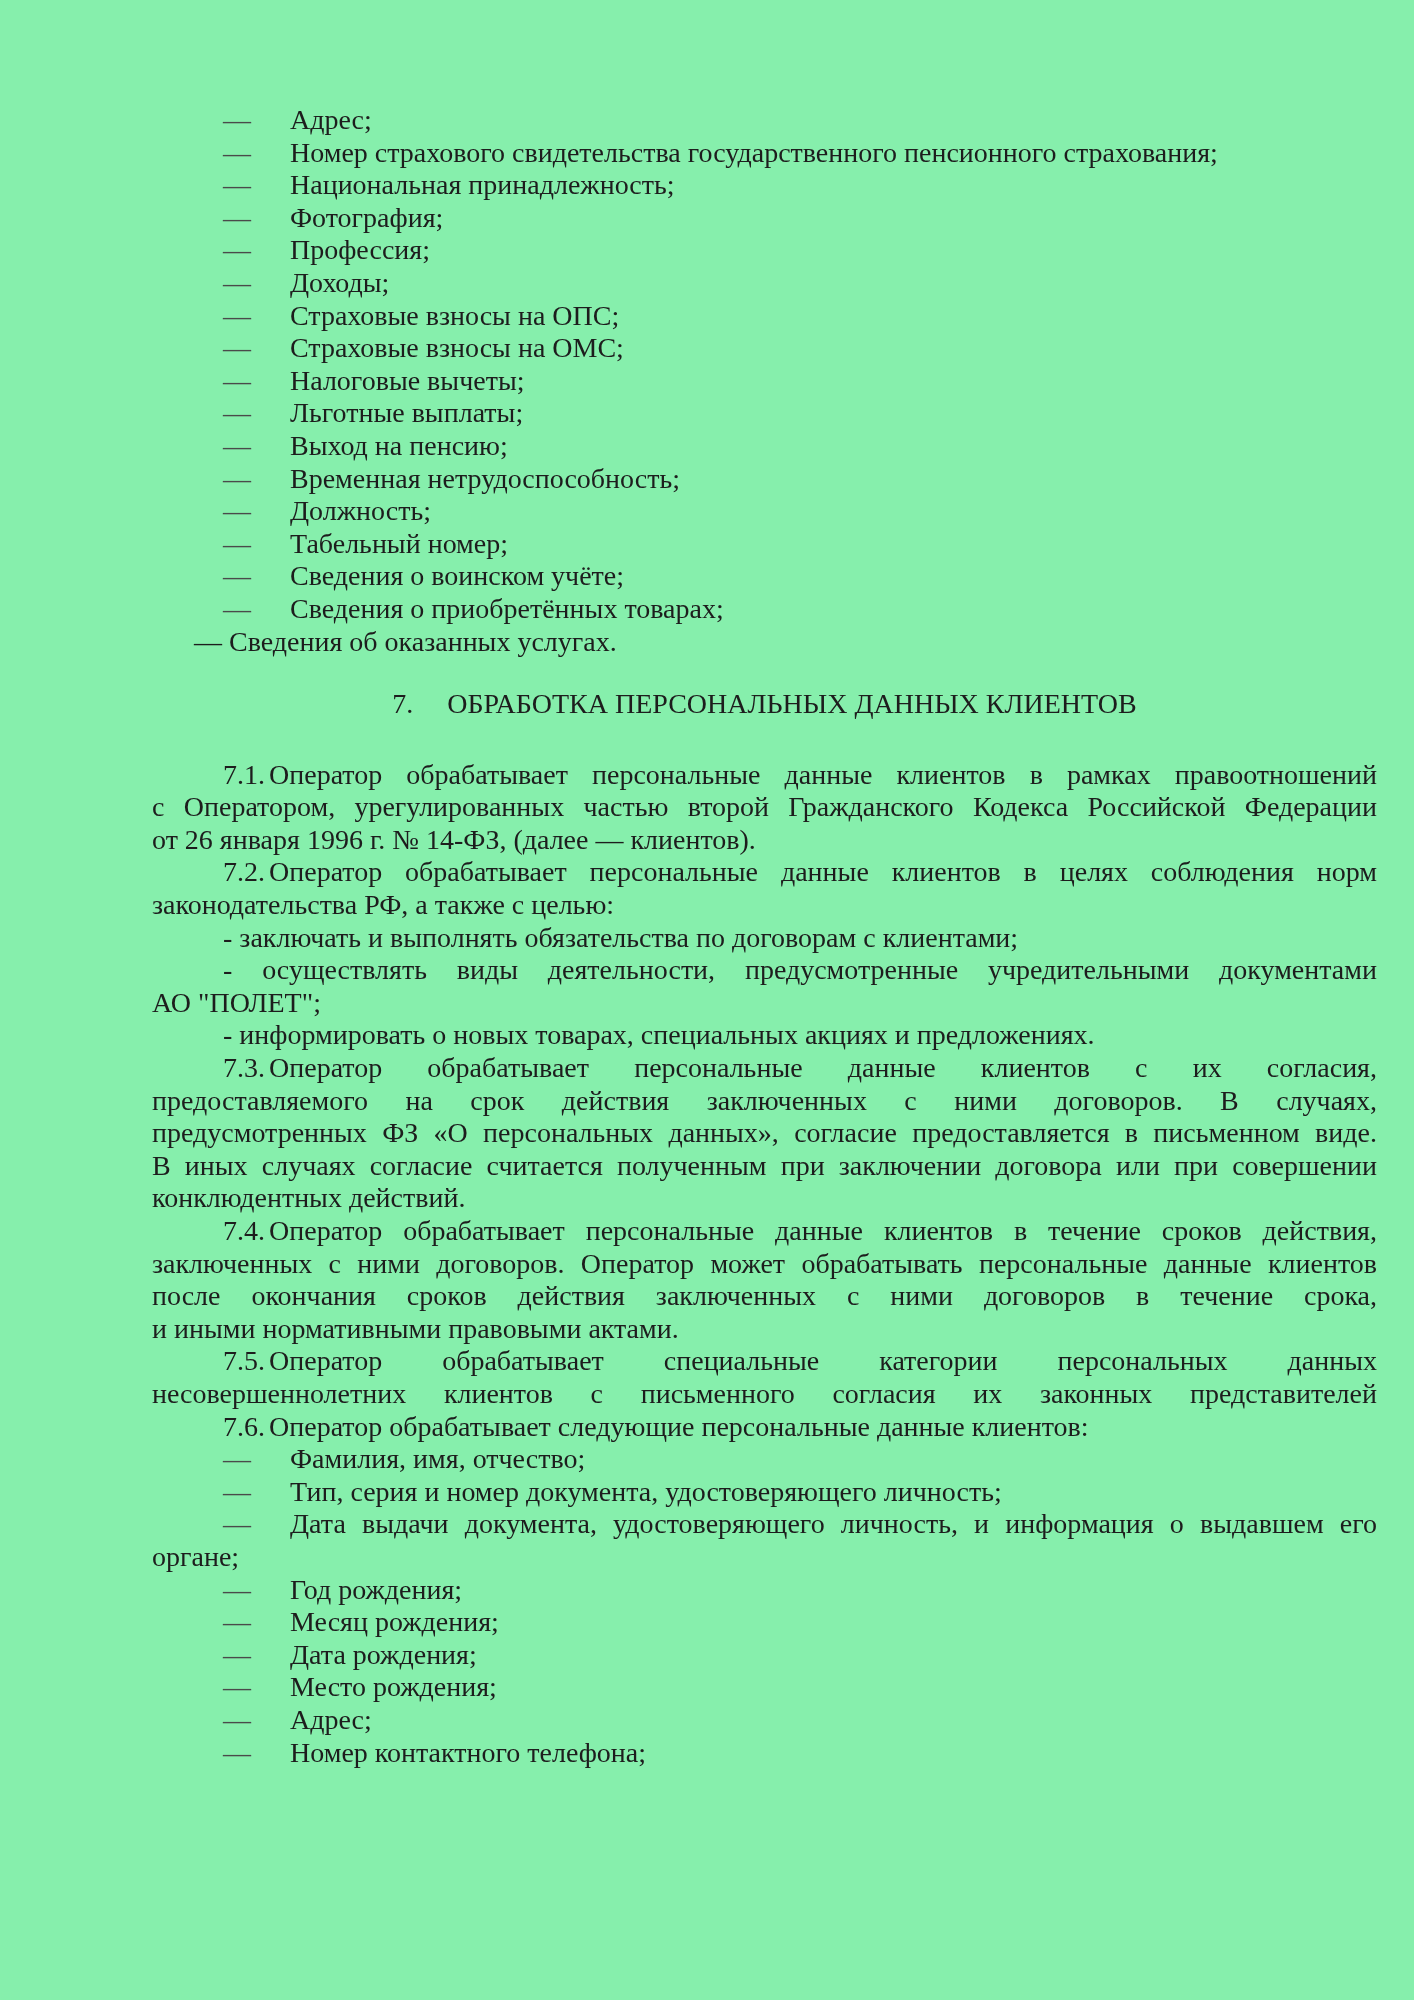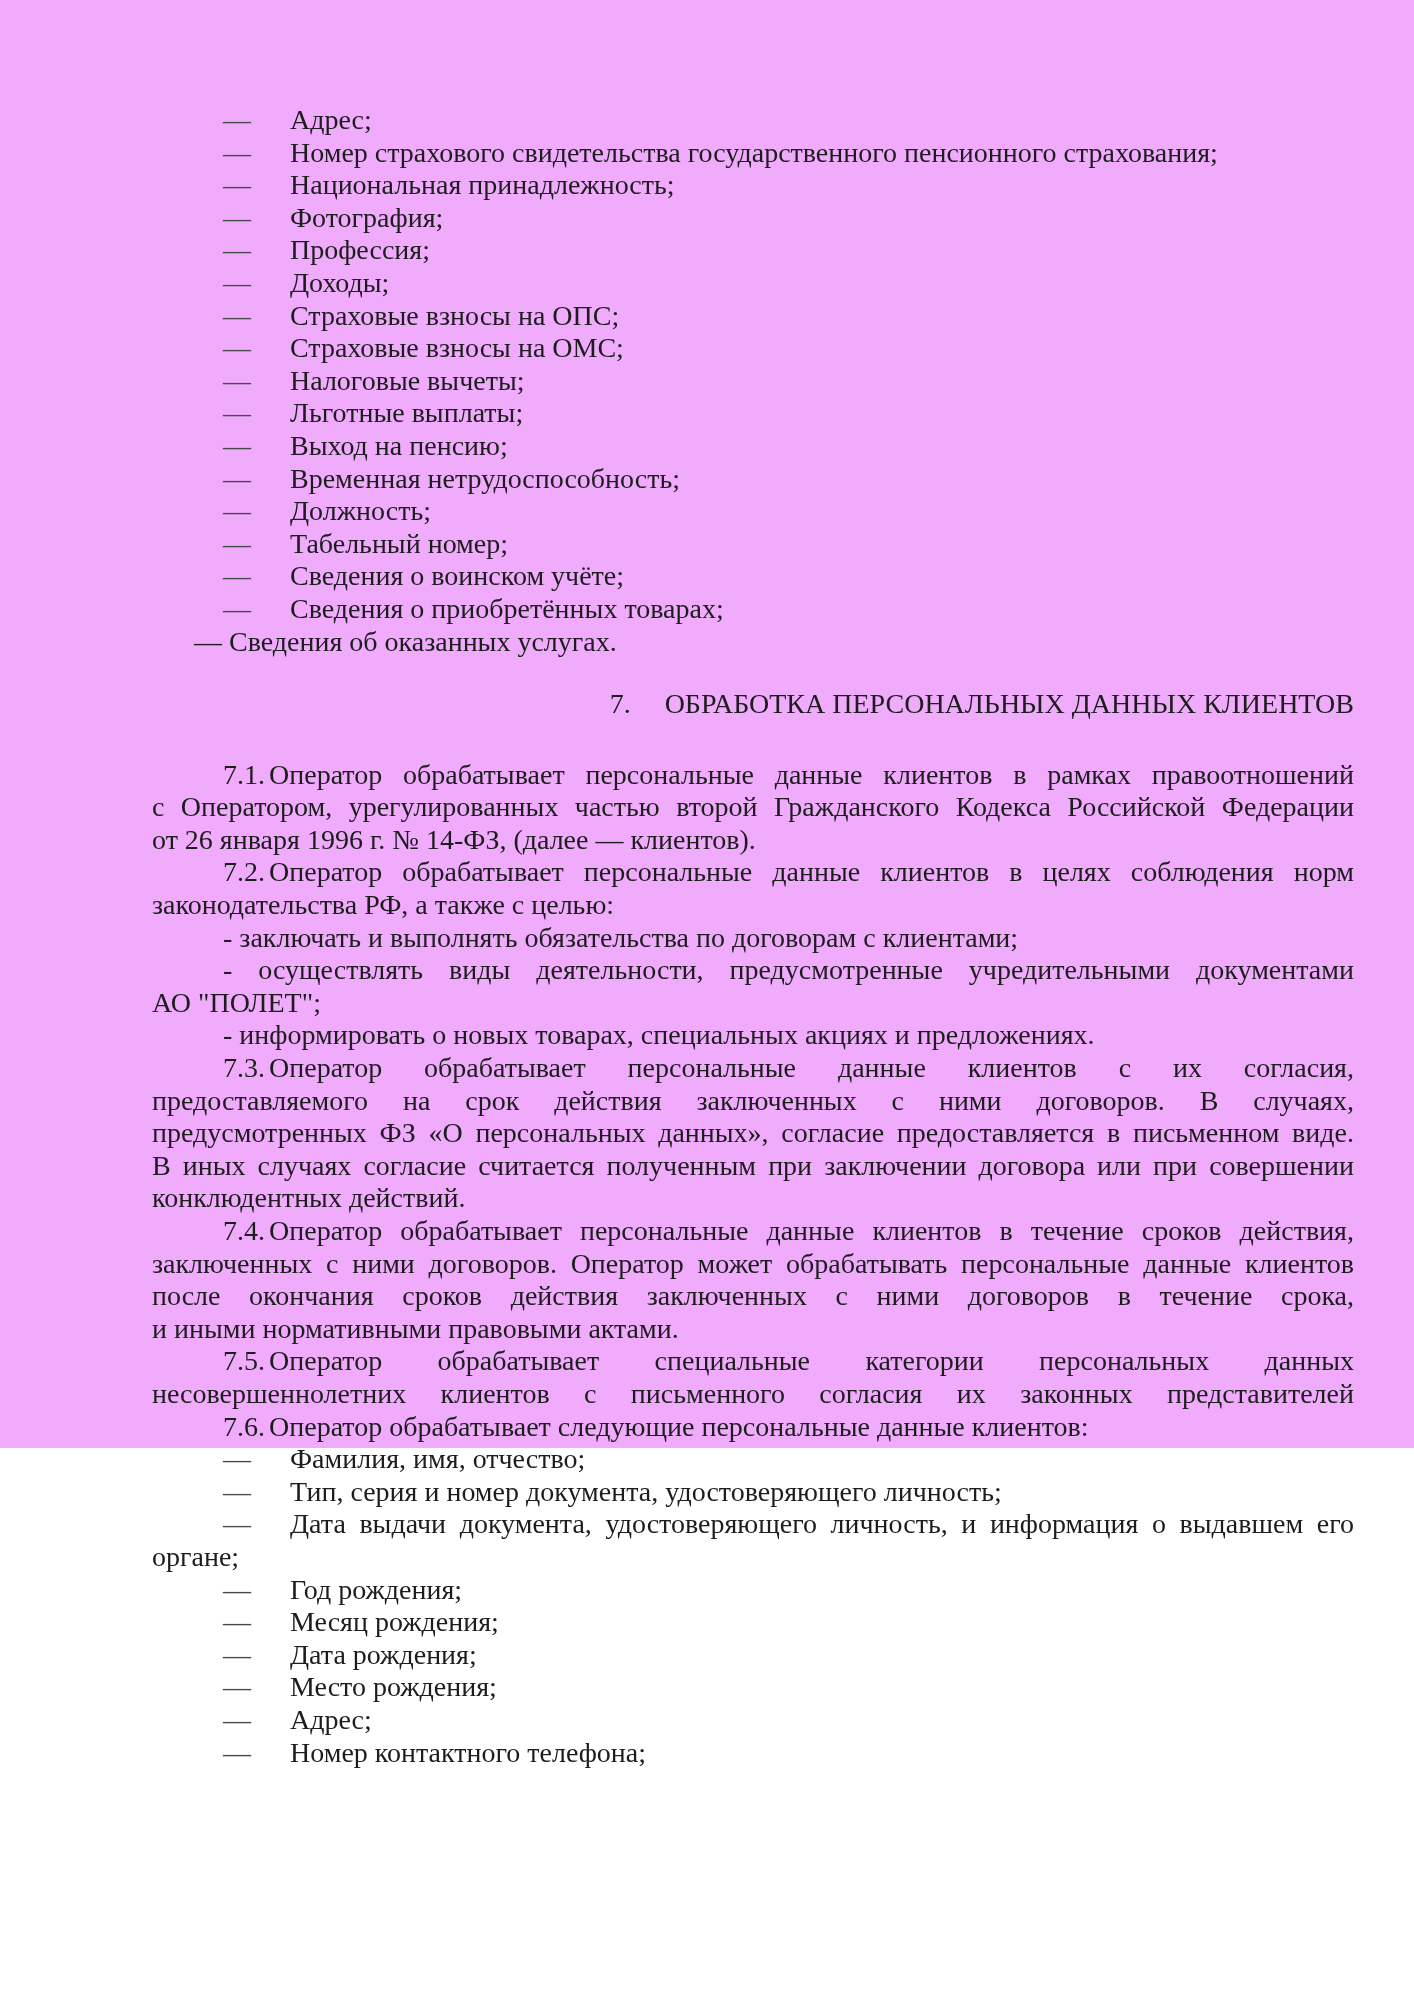--- a/index.html
+++ b/index.html
@@ -5,23 +5,23 @@
   html, body { margin: 0; padding: 0; }
   body {
     width: 1414px;
     height: 2000px;
     background: #ffffff;
     overflow: hidden;
   }
   .page {
     box-sizing: border-box;
     width: 1414px;
-    height: 1448px;
-    padding: 104px 60px 0 152px;
-    background: #f0abfc;
+    height: 2000px;
+    padding: 104px 37px 0 152px;
+    background: #86efac;
     font-family: "Liberation Serif", "DejaVu Serif", serif;
     font-size: 28px;
     color: #1d1d1d;
   }
   .line {
     height: 32.6px;
     line-height: 32.6px;
   }
   .just {
     text-align: justify;
@@ -39,21 +39,21 @@
   }
   .plabel {
     margin-right: 4px;
   }
   .flush {
     margin-left: 42px;
   }
   .heading {
     height: 32.6px;
     line-height: 32.6px;
-    text-align: right;
+    text-align: center;
     white-space: nowrap;
   }
   .hgap {
     display: inline-block;
     width: 34px;
     height: 1px;
   }
   .spacer { width: 100%; }
 </style>
 </head>

